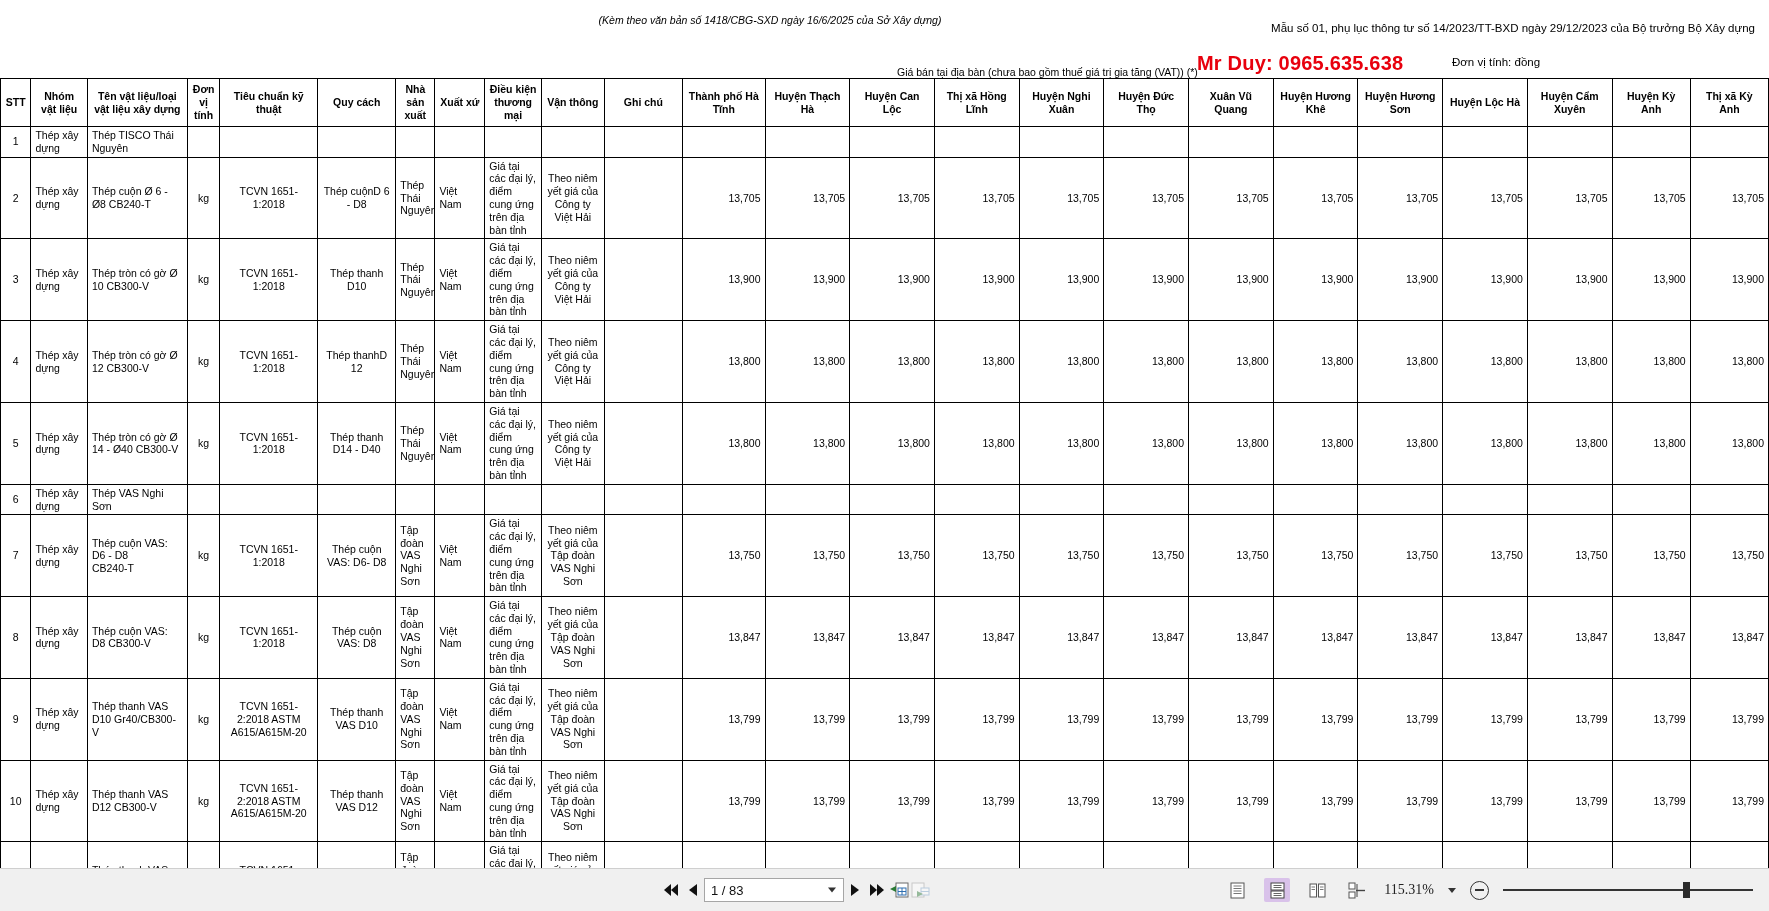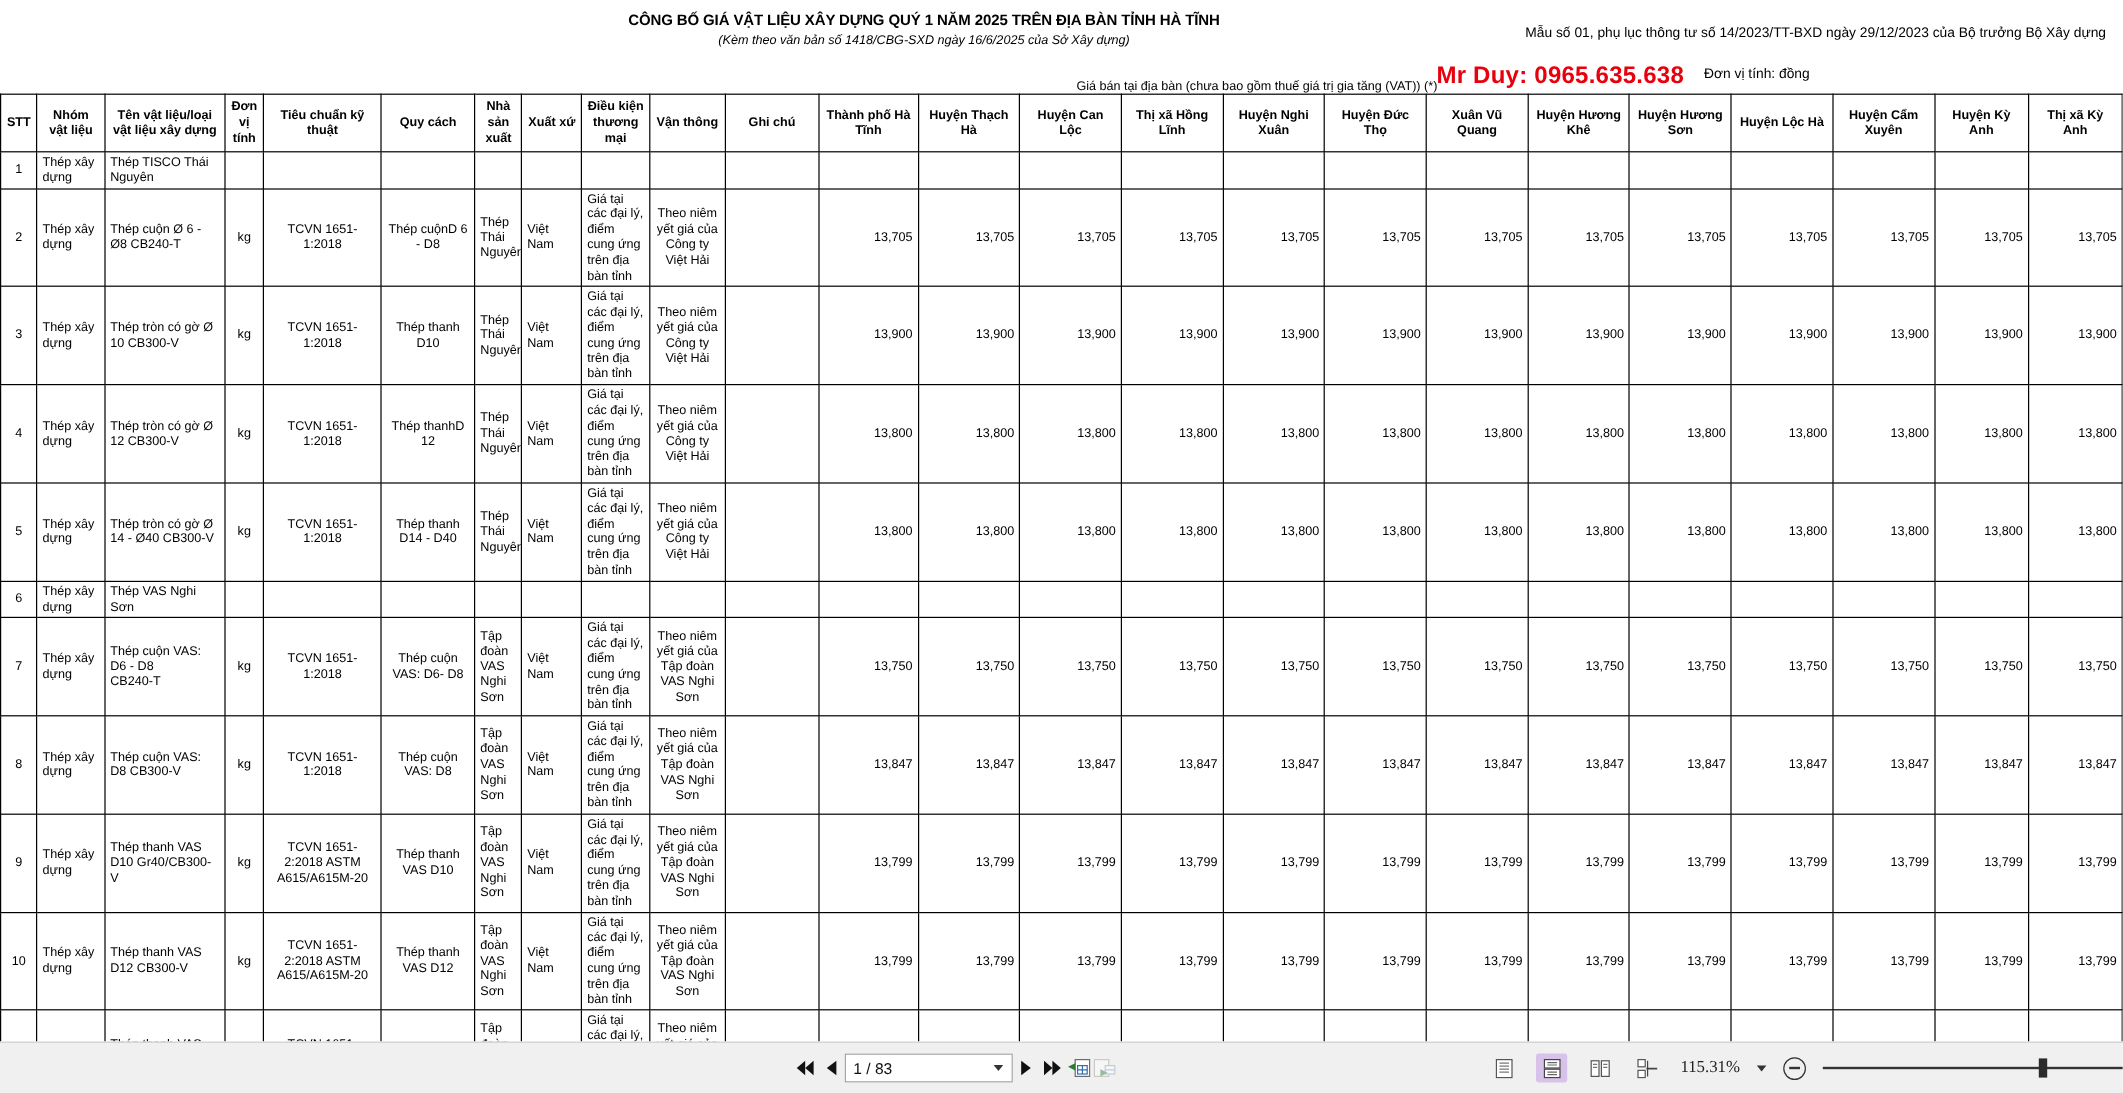--- a/index.html
+++ b/index.html
@@ -33,21 +33,21 @@
   .form-ref {
     position:absolute; right: 14px; top: 22px;
     font-size: 11.5px; color:#000; white-space:nowrap;
   }
   .contact {
     position:absolute; left: 1197px; top: 52px;
     font-size: 20px; font-weight: bold; color:#e8000d;
     white-space:nowrap; letter-spacing:0.2px;
   }
   .unit-note {
-    position:absolute; left: 1420px; top: 56px;
+    position:absolute; left: 1452px; top: 56px;
     font-size: 11.5px; color:#000; white-space:nowrap;
   }
   .price-note {
     position:absolute; left: 897px; top: 66px;
     font-size: 10.5px; color:#000; white-space:nowrap;
   }
 
   
   table.sheet {
     border-collapse: collapse; table-layout: fixed;
@@ -73,21 +73,21 @@
 
   
   .toolbar {
     position:absolute; left:0; bottom:0; width:1769px; height:43px;
     background:#f0f0f0; border-top:1px solid #cfcfcf;
     display:flex; align-items:center;
   }
   .tb-left  { flex: 0 0 660px; }
   .tb-mid   { flex: 0 0 420px; display:flex; align-items:center; }
   .tb-right { flex: 1; display:flex; align-items:center; justify-content:flex-end;
-              gap:14px; }
+              gap:14px; padding-right:16px; }
 
   .nav-btn { width:22px; height:22px; display:flex; align-items:center;
              justify-content:center; cursor:pointer; color:#111; }
   .nav-btn svg { display:block; }
 
   .page-select {
     width:140px; height:24px; border:1px solid #a6a6a6; background:#fff;
     display:flex; align-items:center; padding:0 6px;
     font-size:13px; color:#111; position:relative; cursor:pointer;
   }
@@ -113,21 +113,20 @@
 </style>
 </head>
 <body>
 
 <div id="app">
 
   <div class="doc">
 
     <div class="hdr-band">
       <div class="title-block">
-        <div class="doc-title">CÔNG BỐ GIÁ VẬT LIỆU XÂY DỰNG QUÝ 1 NĂM 2025 TRÊN ĐỊA BÀN TỈNH HÀ TĨNH</div>
         <div class="doc-subtitle">(Kèm theo  văn bản số 1418/CBG-SXD ngày 16/6/2025 của Sở Xây dựng)</div>
       </div>
       <div class="form-ref">Mẫu số 01, phụ lục thông tư số 14/2023/TT-BXD ngày 29/12/2023 của Bộ trưởng Bộ Xây dựng</div>
       <div class="contact">Mr Duy: 0965.635.638</div>
       <div class="unit-note">Đơn vị tính: đồng</div>
       <div class="price-note">Giá bán tại địa bàn (chưa bao gồm thuế giá trị gia tăng (VAT)) (*)</div>
     </div>
 
     <table class="sheet">
       <colgroup>

